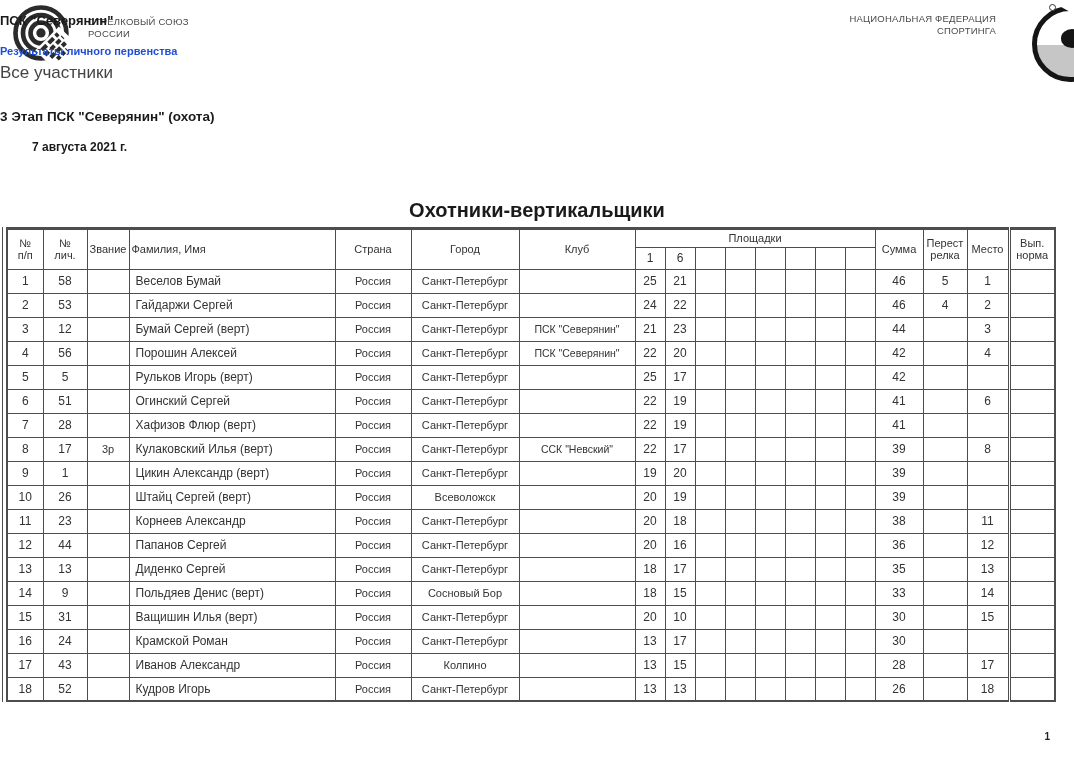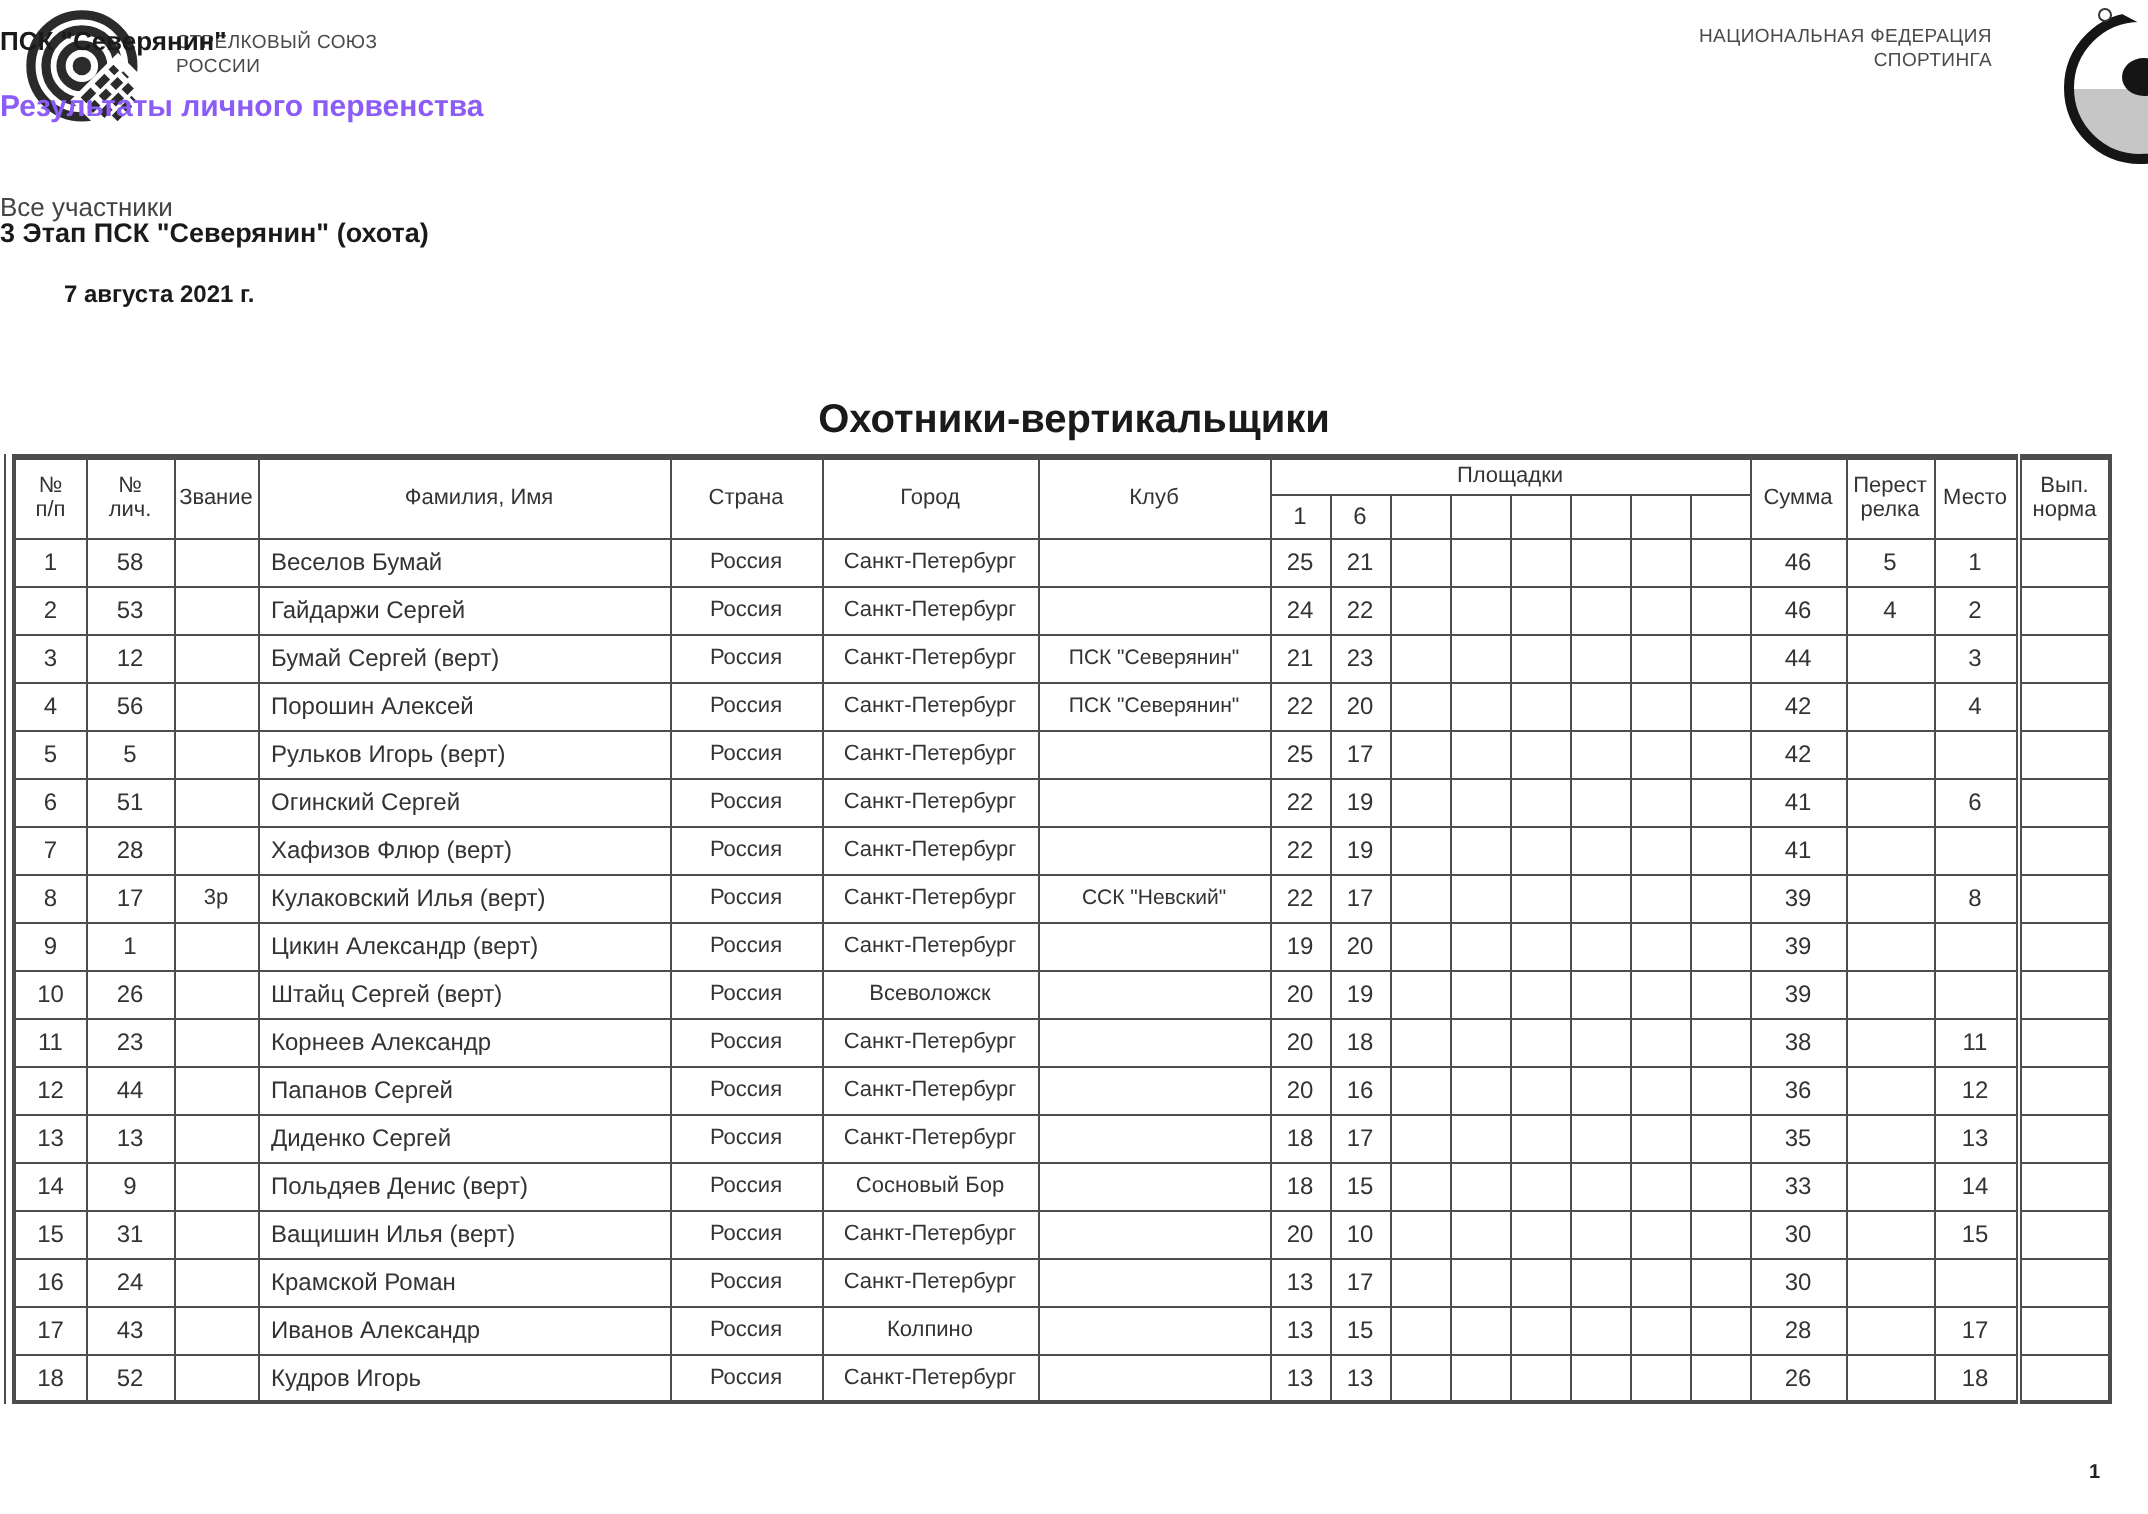--- a/index.html
+++ b/index.html
@@ -17,35 +17,35 @@
   .logo-right .disc{position:absolute;left:0;top:4px;width:76px;height:76px;border-radius:50%;
       border:5px solid #151515;box-sizing:border-box;
       background:linear-gradient(#ffffff 0 51%, #c6c6c6 51% 100%);}
   .logo-right .clay{position:absolute;left:29px;top:27px;width:22px;height:19px;
       background:#151515;border-radius:50%;}
   .logo-right .gap{position:absolute;left:30px;top:-3px;width:16px;height:12px;
       background:#fff;transform:rotate(28deg);}
   .logo-right .mini{position:absolute;left:17px;top:2px;width:7px;height:7px;
       border:1.5px solid #333;border-radius:50%;box-sizing:border-box;background:#fff;}
   .t1{position:absolute;left:0;right:0;top:13px;font-size:13px;font-weight:bold;color:#1a1a1a;}
-  .t2{position:absolute;left:0;right:0;top:45px;font-size:15px;font-weight:bold;color:#8b5cf6;}
-  .t3{position:absolute;left:0;right:0;top:96px;font-size:13px;color:#444;}
+  .t2{position:absolute;left:0;right:0;top:45px;font-size:11px;font-weight:bold;color:#1d4ed8;}
+  .t3{position:absolute;left:0;right:0;top:63px;font-size:17px;color:#444;}
   .t4{position:absolute;left:0;right:0;top:109px;font-size:13.5px;font-weight:bold;color:#1a1a1a;}
   .t5{position:absolute;left:0;right:0;top:140px;font-size:12px;font-weight:bold;color:#1a1a1a;margin-left:32px;}
   .section-title{position:absolute;left:0;right:0;top:199px;text-align:center;
                  font-size:20px;font-weight:bold;color:#1a1a1a;}
 
   
   .table-wrap{position:absolute;left:2px;top:227px;border-left:1px solid #4d4d4d;padding-left:3px;}
   table{border-collapse:collapse;table-layout:fixed;font-size:12px;color:#333;
         border:2px solid #4d4d4d;border-top:3px solid #4d4d4d;}
   th,td{border:1px solid #4d4d4d;overflow:hidden;white-space:nowrap;box-sizing:border-box;}
   thead th{font-weight:normal;font-size:11px;line-height:1.18;white-space:pre-line;
            padding:2px 1px;text-align:center;vertical-align:middle;}
-  thead th.h-name{text-align:center;padding-left:16px;}
+  thead th.h-name{text-align:left;padding-left:2px;}
   thead th.h-fields{height:16px;}
   thead th.sub{height:22px;font-size:12px;}
   tbody td{height:24px;text-align:center;padding:0 2px;vertical-align:middle;}
   tbody td.c-name{text-align:left;padding-left:6px;}
   tbody td.c-country,tbody td.c-city,tbody td.c-rank{font-size:11px;}
   tbody td.c-club{font-size:10.5px;}
   th.h-place,td.c-place{border-right:3px double #4d4d4d;}
 
   .page-number{position:absolute;right:24px;top:731px;font-size:10px;font-weight:bold;color:#222;}
 </style>

